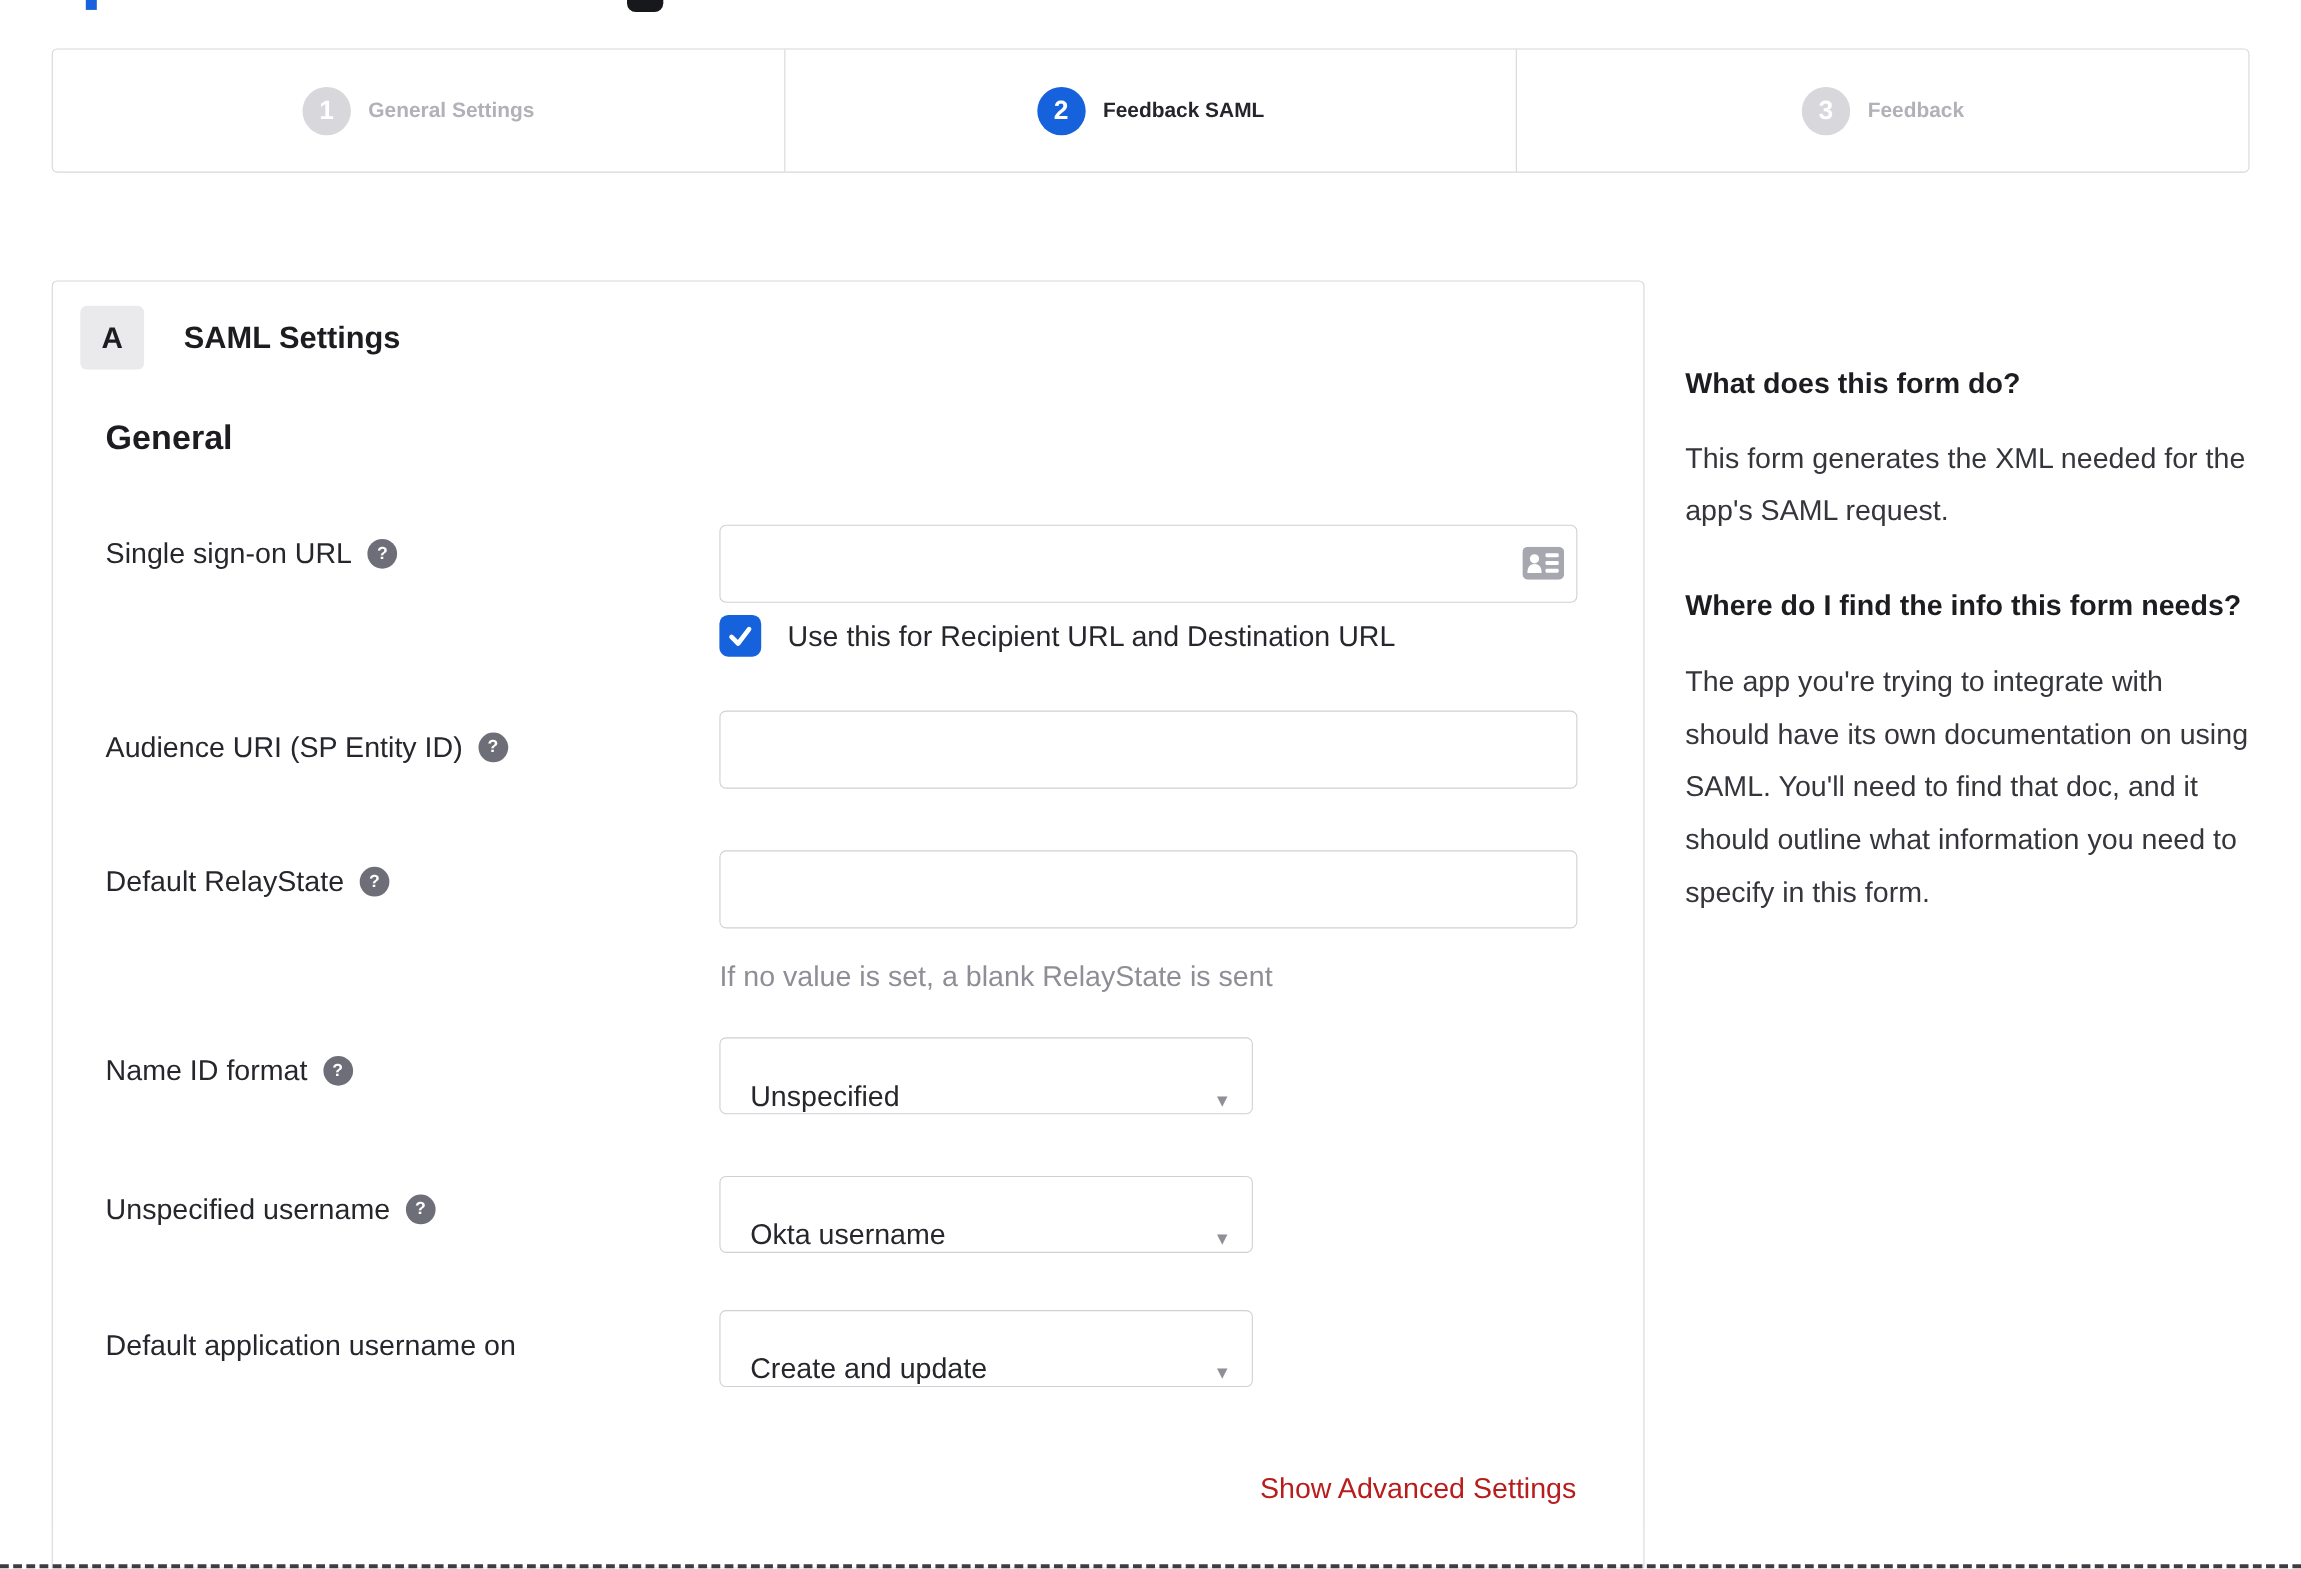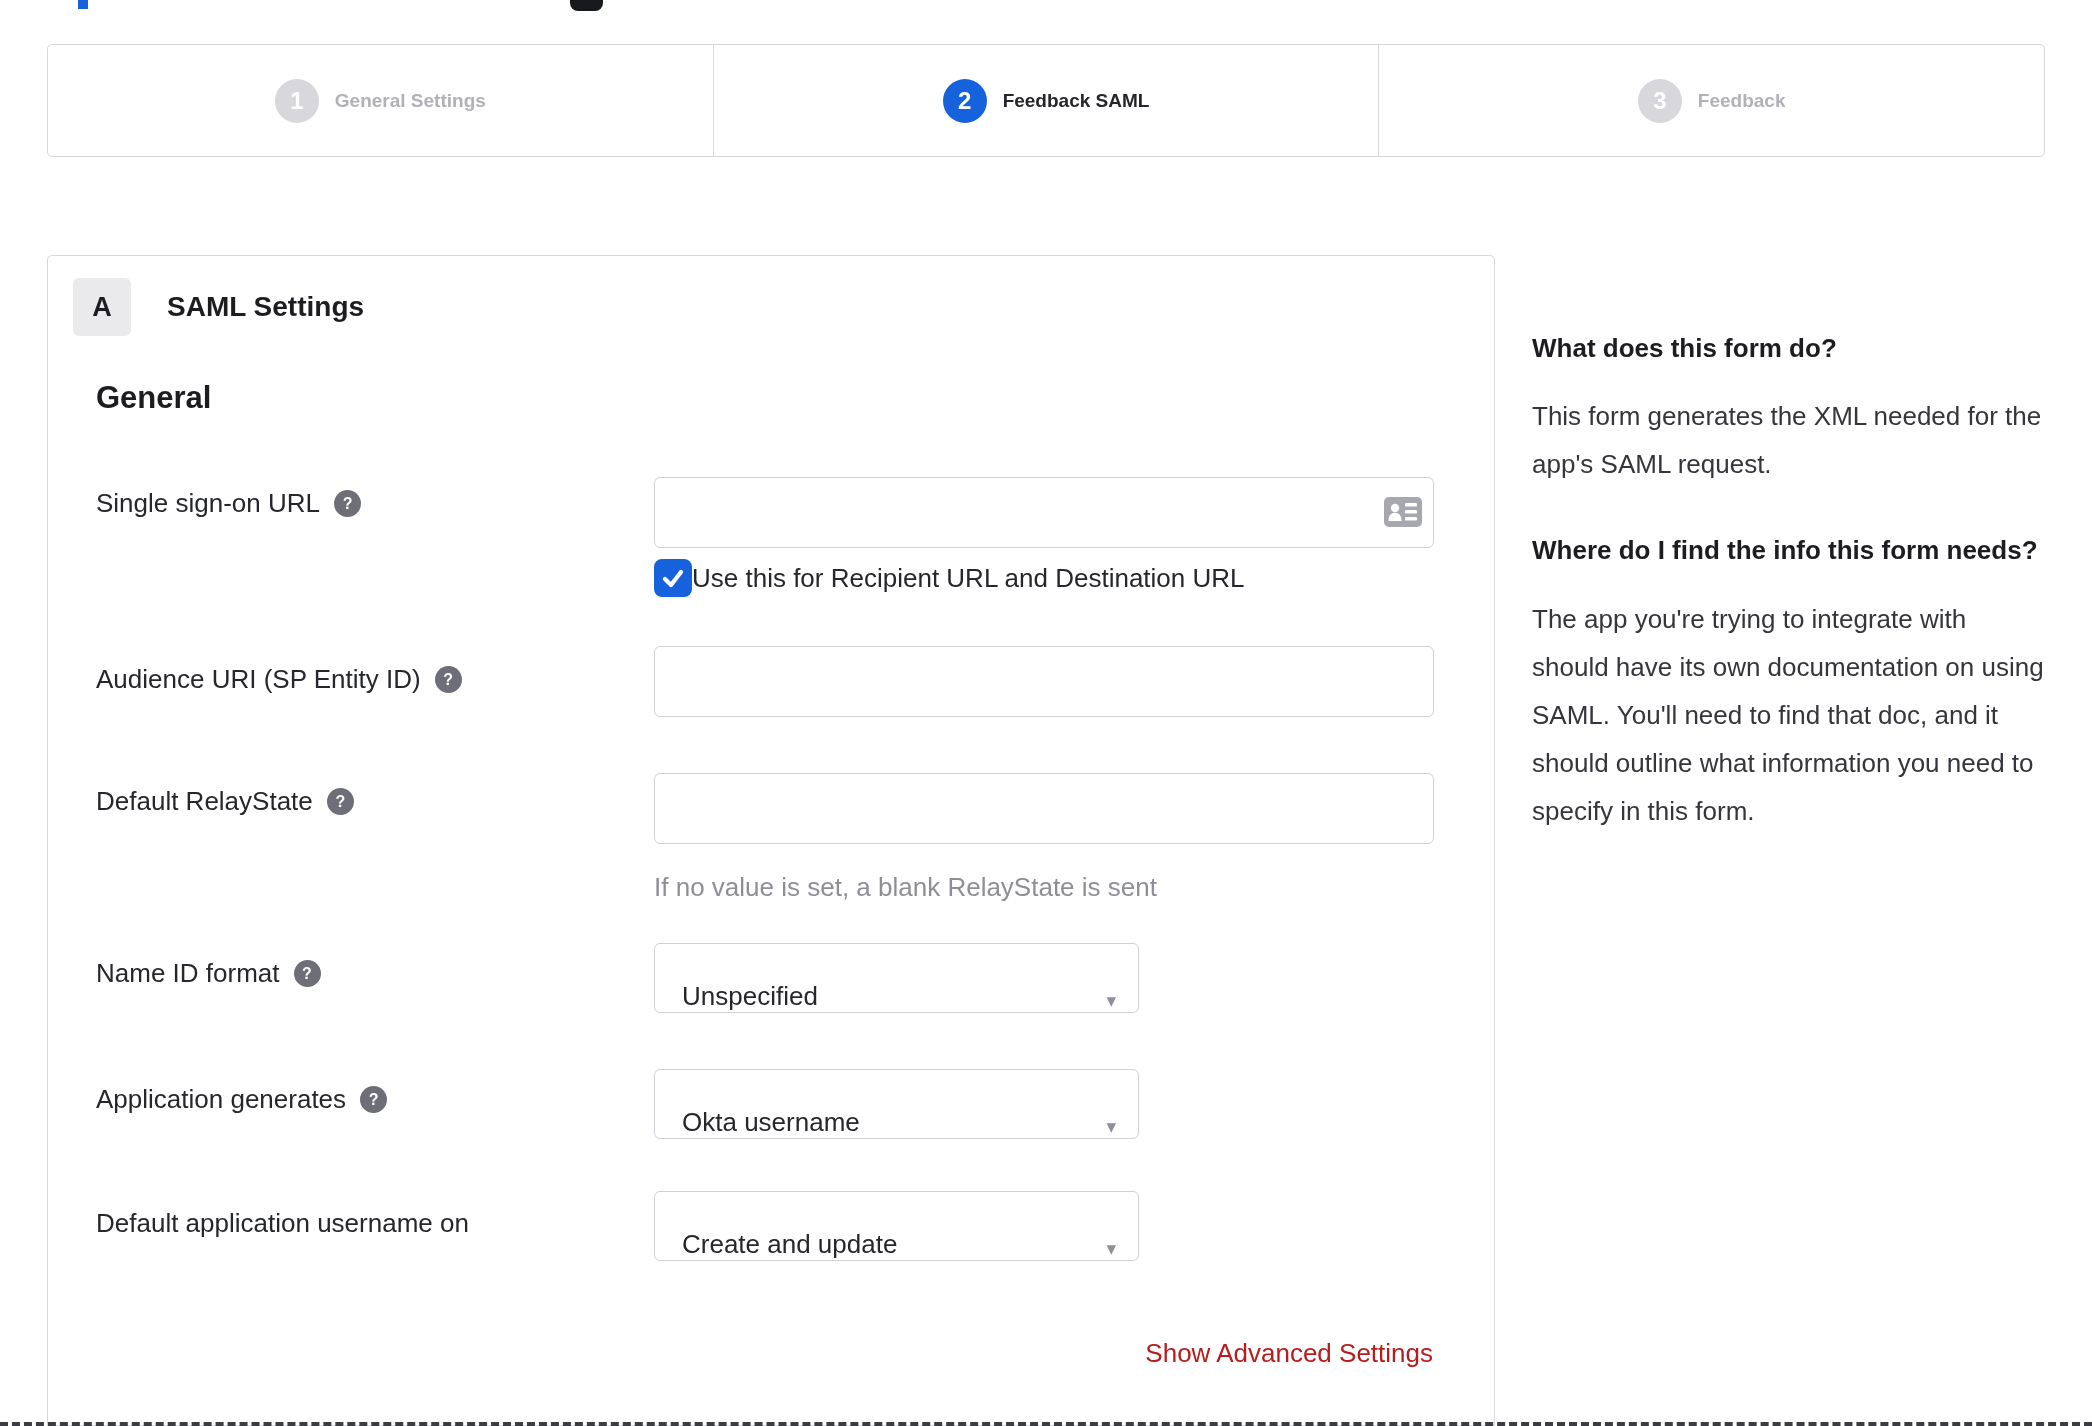--- a/index.html
+++ b/index.html
@@ -35,21 +35,21 @@
     font-size:26px; color:#26272c; }
   .help-icon { width:27px; height:27px; border-radius:50%; background:#6e6e78; color:#fff;
     font-size:16px; font-weight:bold; display:flex; align-items:center; justify-content:center;
     cursor:pointer; flex:0 0 auto; }
 
   .text-input { position:absolute; left:606px; width:780px; height:71px; background:#fff;
     border:1px solid #d0d0d6; border-radius:6px; font-size:26px; padding:0 60px 0 24px;
     font-family:"Liberation Sans", sans-serif; color:#26272c; outline:none; }
   .input-icon { position:absolute; left:1336px; width:38px; height:30px; pointer-events:none; }
 
-  .checkbox-row { position:absolute; left:606px; top:303px; display:flex; align-items:center; }
+  .checkbox-row { position:absolute; left:606px; top:303px; display:flex; align-items:center; gap:24px; }
   .checkbox { width:38px; height:38px; background:#1662dd; border-radius:8px;
     display:flex; align-items:center; justify-content:center; cursor:pointer; flex:0 0 auto; }
   .checkbox-label { font-size:26px; color:#26272c; }
 
   .helper-text { position:absolute; left:606px; font-size:26px; color:#8e8e96;margin-top:20px; }
 
   .select { position:absolute; left:606px; width:485px; height:70px; background:#fff;
     border:1px solid #d0d0d6; border-radius:6px; display:flex; align-items:flex-end;
     padding:0 56px 0 27px; font-size:26px; color:#26272c; cursor:pointer; }
   .select .arrow { position:absolute; right:22px; font-size:19px; color:#8f8f97; }
@@ -135,21 +135,21 @@
   <div class="field-label" style="top:702px;">
     <span>Name ID format</span>
     <span class="help-icon">?</span>
   </div>
   <div class="select" style="top:687px;">
     <span>Unspecified</span>
     <span class="arrow">▾</span>
   </div>
 
   <div class="field-label" style="top:828px;">
-    <span>Application generates</span>
+    <span>Unspecified username</span>
     <span class="help-icon">?</span>
   </div>
   <div class="select" style="top:813px;">
     <span>Okta username</span>
     <span class="arrow">▾</span>
   </div>
 
   <div class="field-label" style="top:952px;">
     <span>Default application username on</span>
   </div>

